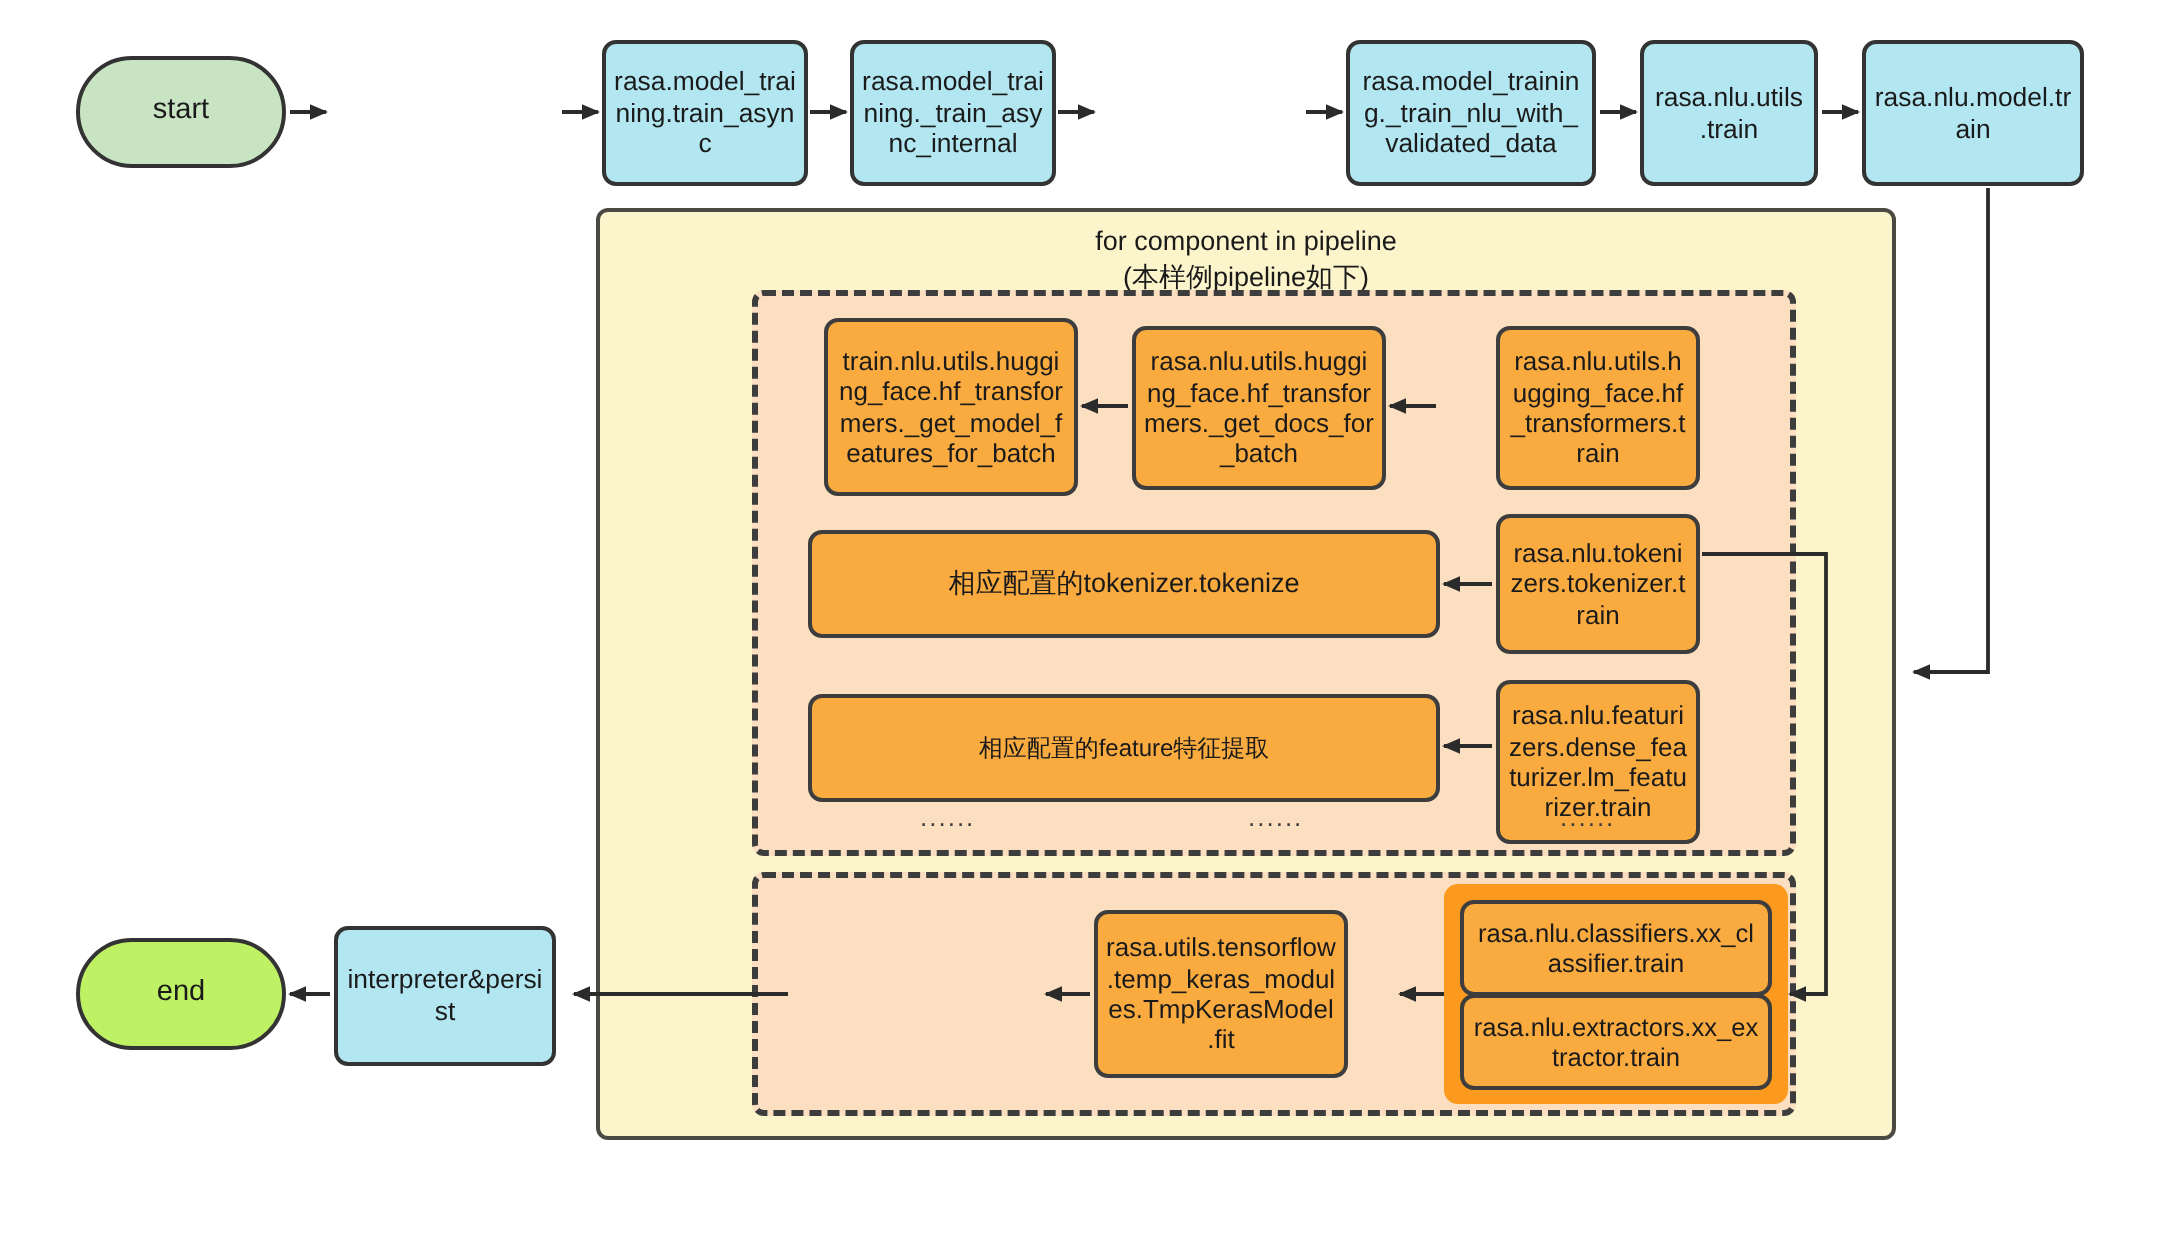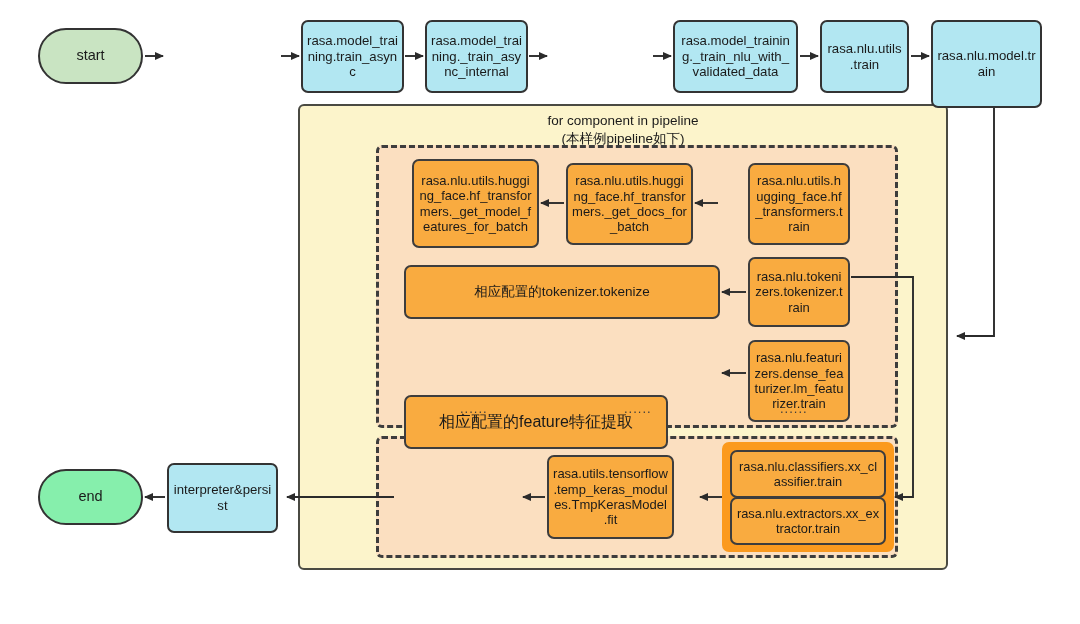--- a/index.html
+++ b/index.html
@@ -9,21 +9,21 @@
 
   svg#wires{position:absolute;left:0;top:0;width:1080px;height:624px;pointer-events:none;}
 
   .node{position:absolute;box-sizing:border-box;display:flex;align-items:center;
         justify-content:center;text-align:center;border:2px solid #333333;
         line-height:1.18;word-break:break-word;padding:2px 4px;}
 
   .blue{background:#b2e7f2;border-radius:7px;font-size:13.2px;}
   .term{border-radius:30px;font-size:14.5px;}
   .start{background:#c9e4c2;}
-  .end{background:#86efac;justify-content:center;}
+  .end{background:#bef264;justify-content:center;}
 
   .orange{background:#f9ab40;border-radius:7px;font-size:13px;border:2px solid #3d3d3d;}
 
   .container-yellow{position:absolute;box-sizing:border-box;background:#fcf4cb;
         border:2px solid #4a4a42;border-radius:6px;}
   .dashed-peach{position:absolute;box-sizing:border-box;background:#fbdfc0;
         border:3px dashed #3d3d3d;border-radius:6px;}
   .orange-group{position:absolute;box-sizing:border-box;background:#fb9a1e;
         border:3px solid #fb9a1e;border-radius:7px;}
 
@@ -100,45 +100,45 @@
 
 
   <div class="node blue" style="left:673px;top:20px;width:125px;height:73px;">
     <span>rasa.model_training._train_nlu_with_validated_data</span>
   </div>
 
   <div class="node blue" style="left:820px;top:20px;width:89px;height:73px;">
     <span>rasa.nlu.utils.train</span>
   </div>
 
-  <div class="node blue" style="left:931px;top:20px;width:111px;height:88px;">
+  <div class="node blue" style="left:931px;top:20px;width:111px;height:73px;">
     <span>rasa.nlu.model.train</span>
   </div>
 
   <div class="node orange" style="left:412px;top:159px;width:127px;height:89px;">
-    <span>rasa.nlu.utils.hugging_face.hf_transformers._get_model_features_for_batch</span>
+    <span>train.nlu.utils.hugging_face.hf_transformers._get_model_features_for_batch</span>
   </div>
 
   <div class="node orange" style="left:566px;top:163px;width:127px;height:82px;">
     <span>rasa.nlu.utils.hugging_face.hf_transformers._get_docs_for_batch</span>
   </div>
 
   <div class="node orange" style="left:748px;top:163px;width:102px;height:82px;">
     <span>rasa.nlu.utils.hugging_face.hf_transformers.train</span>
   </div>
 
   <div class="node orange" style="left:404px;top:265px;width:316px;height:54px;font-size:13.5px;">
     <span>相应配置的tokenizer.tokenize</span>
   </div>
 
   <div class="node orange" style="left:748px;top:257px;width:102px;height:70px;">
     <span>rasa.nlu.tokenizers.tokenizer.train</span>
   </div>
 
-  <div class="node orange" style="left:404px;top:347px;width:264px;height:54px;font-size:16px;margin-top:48px;">
+  <div class="node orange" style="left:404px;top:347px;width:316px;height:54px;font-size:12px;">
     <span>相应配置的feature特征提取</span>
   </div>
 
   <div class="node orange" style="left:748px;top:340px;width:102px;height:82px;">
     <span>rasa.nlu.featurizers.dense_featurizer.lm_featurizer.train</span>
   </div>
 
   <div class="ellipsis" style="left:460px;top:401px;">......</div>
   <div class="ellipsis" style="left:624px;top:401px;">......</div>
   <div class="ellipsis" style="left:780px;top:401px;">......</div>

